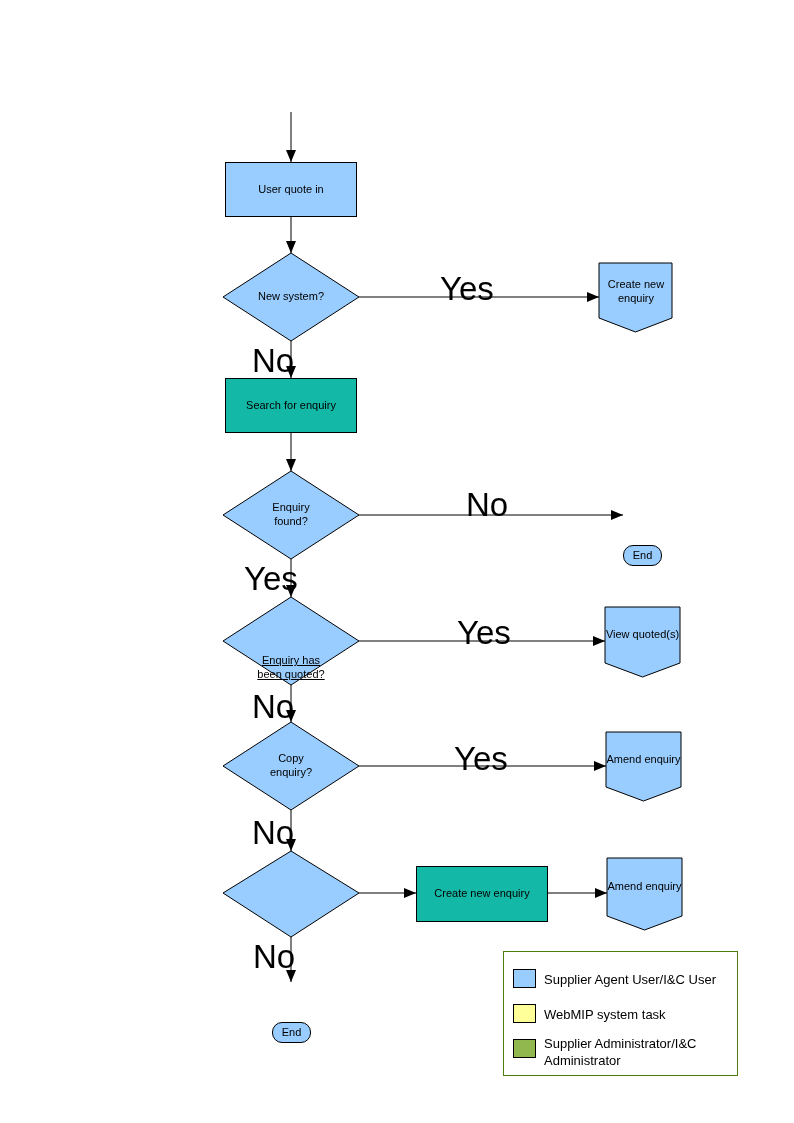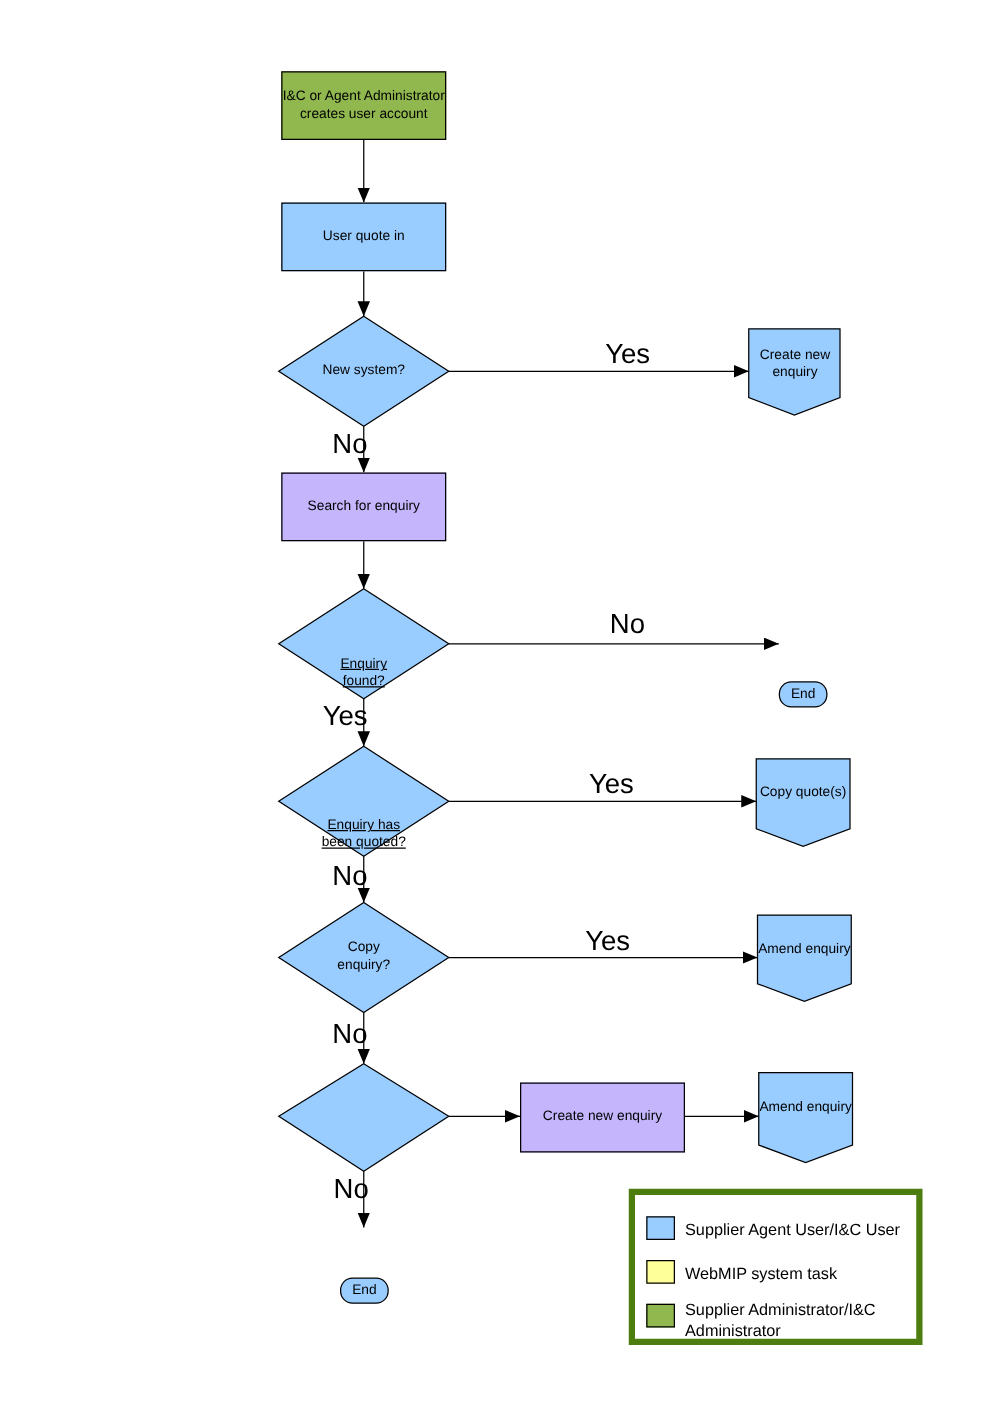--- a/index.html
+++ b/index.html
@@ -24,21 +24,21 @@
     border: 1px solid #000000;
     display: flex;
     align-items: center;
     justify-content: center;
     text-align: center;
     font-size: 11px;
     line-height: 1.25;
     z-index: 2;
   }
   .proc-blue  { background: #99CCFF; }
-  .proc-yellow{ background: #c4b5fd; }
+  .proc-yellow{ background: #14b8a6; }
   .proc-green { background: #90B84E; }
   .terminator {
     border-radius: 10px;
     background: #99CCFF;
     font-size: 11px;
     margin-top: 40px;
   }
   .shape-label {
     position: absolute;
     display: flex;
@@ -46,32 +46,32 @@
     justify-content: center;
     text-align: center;
     font-size: 11px;
     line-height: 1.25;
     z-index: 3;
     pointer-events: none;
   }
   .nowrap { white-space: nowrap; }
   .branch-label {
     position: absolute;
-    font-size: 22px;
+    font-size: 33px;
     line-height: 1;
-    text-align: right;
+    text-align: left;
     z-index: 3;
     background: transparent;
   }
   #legend {
     position: absolute;
     left: 503px; top: 951px;
     width: 235px; height: 125px;
     box-sizing: border-box;
-    border: 5px solid #4d7c0f;
+    border: 1px solid #4d7c0f;
     background: #ffffff;
     z-index: 2;
   }
   .legend-swatch {
     position: absolute;
     left: 9px;
     width: 23px; height: 19px;
     box-sizing: border-box;
     border: 1px solid #000000;
   }
@@ -118,44 +118,43 @@
     <line x1="291" y1="559" x2="291" y2="597" stroke="#000000" stroke-width="1" marker-end="url(#arrowhead)"></line>
     <line x1="359" y1="641" x2="605" y2="641" stroke="#000000" stroke-width="1" marker-end="url(#arrowhead)"></line>
     <line x1="291" y1="685" x2="291" y2="722" stroke="#000000" stroke-width="1" marker-end="url(#arrowhead)"></line>
     <line x1="359" y1="766" x2="606" y2="766" stroke="#000000" stroke-width="1" marker-end="url(#arrowhead)"></line>
     <line x1="291" y1="810" x2="291" y2="851" stroke="#000000" stroke-width="1" marker-end="url(#arrowhead)"></line>
     <line x1="359" y1="893" x2="416" y2="893" stroke="#000000" stroke-width="1" marker-end="url(#arrowhead)"></line>
     <line x1="548" y1="893" x2="607" y2="893" stroke="#000000" stroke-width="1" marker-end="url(#arrowhead)"></line>
     <line x1="291" y1="937" x2="291" y2="982" stroke="#000000" stroke-width="1" marker-end="url(#arrowhead)"></line>
   </svg>
 
-  <div class="node proc-green" style="left:225px; top:57px; width:132px; height:55px;">I&amp;C or Agent Administrator creates user account</div>
 
   <div class="node proc-blue" style="left:225px; top:162px; width:132px; height:55px;">User quote in</div>
 
   <div class="node proc-yellow" style="left:225px; top:378px; width:132px; height:55px;">Search for enquiry</div>
 
   <div class="node proc-yellow" style="left:416px; top:866px; width:132px; height:56px;">Create new enquiry</div>
 
   <div class="node terminator" style="left:623px; top:505px; width:39px; height:21px;">End</div>
 
   <div class="node terminator" style="left:272px; top:982px; width:39px; height:21px;">End</div>
 
   <div class="shape-label" style="left:241px; top:253px; width:100px; height:88px;">New system?</div>
 
-  <div class="shape-label" style="left:263px; top:495px; width:56px; height:88px;text-decoration:underline;">Enquiry found?</div>
+  <div class="shape-label" style="left:263px; top:471px; width:56px; height:88px;">Enquiry found?</div>
 
   <div class="shape-label" style="left:252px; top:624px; width:78px; height:88px;text-decoration:underline;">Enquiry has been quoted?</div>
 
   <div class="shape-label" style="left:266px; top:722px; width:50px; height:88px;">Copy enquiry?</div>
 
 
   <div class="shape-label" style="left:602px; top:265px; width:68px; height:53px;">Create new enquiry</div>
 
-  <div class="shape-label nowrap" style="left:605px; top:609px; width:75px; height:52px;">Copy quote(s)</div>
+  <div class="shape-label nowrap" style="left:605px; top:609px; width:75px; height:52px;">View quoted(s)</div>
 
   <div class="shape-label nowrap" style="left:606px; top:734px; width:75px; height:51px;">Amend enquiry</div>
 
   <div class="shape-label nowrap" style="left:607px; top:860px; width:75px; height:54px;">Amend enquiry</div>
 
   <div class="branch-label" style="left:440px; top:272px; width:80px;">Yes</div>
 
   <div class="branch-label" style="left:252px; top:344px; width:42px;">No</div>
 
   <div class="branch-label" style="left:466px; top:488px; width:50px;">No</div>

